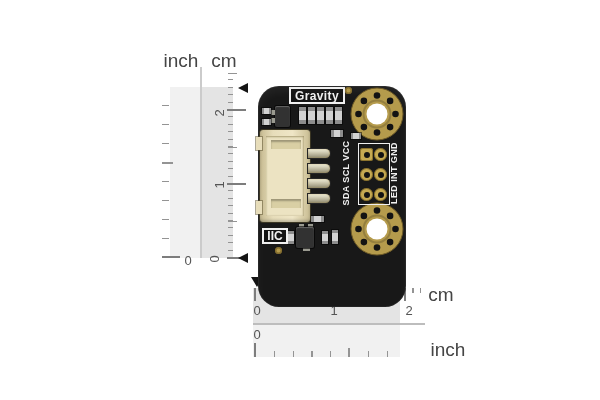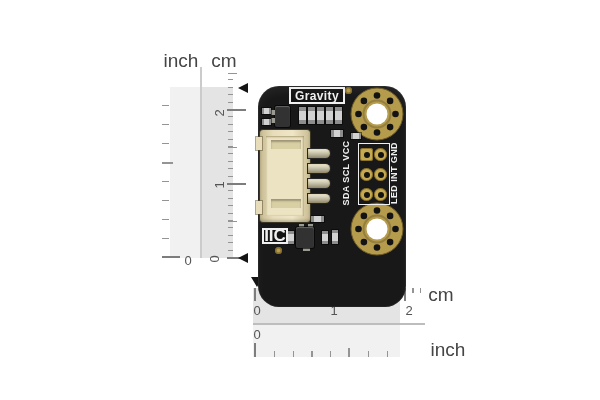--- a/index.html
+++ b/index.html
@@ -179,21 +179,21 @@
     <div class="smd-h" style="left:53px;top:130px;width:13px;height:6px;"></div>
     <div class="smd-v" style="left:30px;top:145px;width:6px;height:13px;"></div>
     <div class="smd-v" style="left:64px;top:145px;width:6px;height:13px;"></div>
     <div class="smd-v" style="left:74px;top:144px;width:6px;height:14px;"></div>
 
     <div class="icleg" style="left:41px;top:138px;width:5px;height:4px;"></div>
     <div class="icleg" style="left:50px;top:138px;width:5px;height:4px;"></div>
     <div class="icleg" style="left:45px;top:161px;width:7px;height:4px;"></div>
     <div class="ic" style="left:38px;top:141px;width:18px;height:21px;"></div>
 
-    <div class="silkbox" style="left:4px;top:142px;width:22px;height:12px;font-size:17px;">
+    <div class="silkbox" style="left:4px;top:142px;width:22px;height:12px;font-size:12px;">
       <span>IIC</span>
     </div>
 
     <div class="conn">
       <div class="conn-inner"></div>
       <div class="conn-slot" style="left:11px;top:10px;"></div>
       <div class="conn-slot" style="left:11px;top:69px;"></div>
     </div>
     <div class="conn-tab" style="left:-2px;top:51px;"></div>
     <div class="conn-tab" style="left:-2px;top:115px;"></div>

